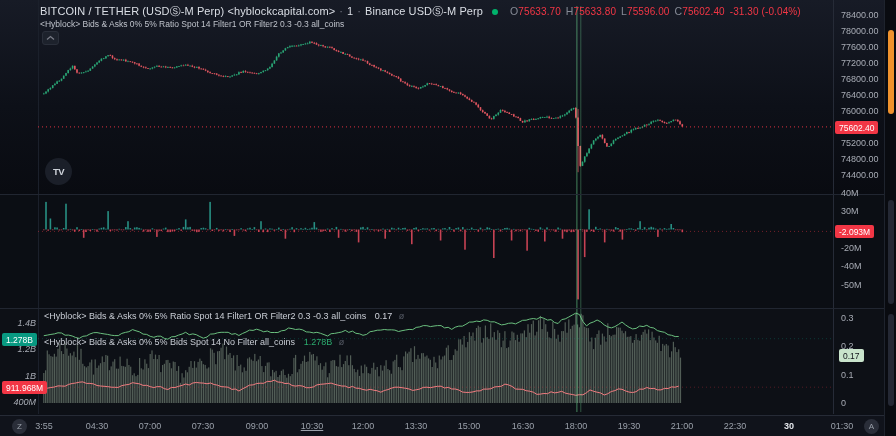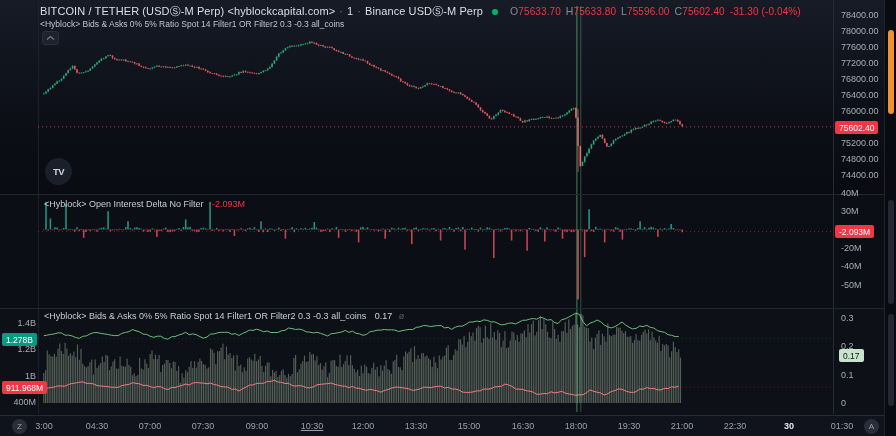--- a/index.html
+++ b/index.html
@@ -26,21 +26,21 @@
   .legend .val-green { color:#2bac6e; margin-left:6px; }
   .legend .val-plain { color:#d1d4dc; margin-left:6px; }
   .legend .oslash { color:#565b66; margin-left:4px; font-size:9px; }
   .collapse-btn { position:absolute; left:42px; top:31px; width:17px; height:14px; z-index:8;
     background:#1d222c; border:1px solid #2a2f3a; border-radius:3px; display:flex;
     align-items:center; justify-content:center; cursor:pointer; }
   .tv-logo { position:absolute; left:45px; top:158px; width:27px; height:27px; z-index:8;
     background:#1b1f29; border-radius:50%; display:flex; align-items:center; justify-content:center;
     color:#cfd3da; font-size:9.5px; font-weight:bold; letter-spacing:-.5px; cursor:pointer; }
   .axis-label { position:absolute; z-index:7; font-size:9px; color:#a8acb5; white-space:nowrap; }
-  .axis-label.left { width:34px; text-align:right; }
+  .axis-label.left { width:34px; text-align:right;font-style:italic; }
   .badge { position:absolute; z-index:9; font-size:8.5px; color:#fff; padding:1.5px 4px;
     border-radius:2px; white-space:nowrap; }
   .badge.red { background:#f23645; }
   .badge.green { background:#089981; }
   .badge.pale { background:#c9e4cc; color:#10131a; }
   .taxis { position:absolute; left:0; top:415px; width:896px; height:21px; background:#10131b;
     border-top:1px solid #262b36; z-index:7; }
   .tlabel { position:absolute; top:5px; transform:translateX(-50%); font-size:9px; color:#9aa0aa;
     white-space:nowrap; }
   .tlabel.bold { color:#e4e7ec; font-weight:bold; }
@@ -1317,28 +1317,29 @@
   <div class="collapse-btn">
     <svg width="9" height="6" viewBox="0 0 9 6">
       <polyline points="1,4.5 4.5,1.5 8,4.5" fill="none" stroke="#787b86" stroke-width="1.3"></polyline>
     </svg>
   </div>
 
   <div class="tv-logo">
     <span>TV</span>
   </div>
 
-  <div class="legend" style="left:44px; top:199px">
-    <span>&lt;Hyblock&gt; Open Interest Delta No Filter</span>
-    <span class="val-red">-2.093M</span>
-  </div>
 
   <div class="legend" style="left:44px; top:311px">
     <span>&lt;Hyblock&gt; Bids &amp; Asks 0% 5% Ratio Spot 14 Filter1 OR Filter2 0.3 -0.3 all_coins</span>
     <span class="val-plain">0.17</span>
+    <span class="oslash">ø</span>
+  </div>
+  <div class="legend" style="left:44px; top:337px">
+    <span>&lt;Hyblock&gt; Bids &amp; Asks 0% 5% Bids Spot 14 No Filter all_coins</span>
+    <span class="val-green">1.278B</span>
     <span class="oslash">ø</span>
   </div>
 
   <div id="axis-labels">
       <span class="axis-label" style="left: 841px; top: 10px;">78400.00</span>
       <span class="axis-label" style="left: 841px; top: 26px;">78000.00</span>
       <span class="axis-label" style="left: 841px; top: 42px;">77600.00</span>
       <span class="axis-label" style="left: 841px; top: 58px;">77200.00</span>
       <span class="axis-label" style="left: 841px; top: 74px;">76800.00</span>
       <span class="axis-label" style="left: 841px; top: 90px;">76400.00</span>
@@ -1362,21 +1363,21 @@
     </div>
 
   <div class="badge red" style="left:835px; top:121px">75602.40</div>
   <div class="badge red" style="left:835px; top:225px">-2.093M</div>
   <div class="badge green" style="left:2px; top:333px">1.278B</div>
   <div class="badge red" style="left:2px; top:381px">911.968M</div>
   <div class="badge pale" style="left:839px; top:349px">0.17</div>
 
   <div class="taxis">
     <div id="time-labels">
-        <span class="tlabel" style="left: 44px;">3:00</span>
+        <span class="tlabel" style="left: 44px;">3:55</span>
         <span class="tlabel" style="left: 97px;">04:30</span>
         <span class="tlabel" style="left: 150px;">07:00</span>
         <span class="tlabel" style="left: 203px;">07:30</span>
         <span class="tlabel" style="left: 257px;">09:00</span>
         <span class="tlabel" style="left: 312px; text-decoration: underline;">10:30</span>
         <span class="tlabel" style="left: 363px;">12:00</span>
         <span class="tlabel" style="left: 416px;">13:30</span>
         <span class="tlabel" style="left: 469px;">15:00</span>
         <span class="tlabel" style="left: 523px;">16:30</span>
         <span class="tlabel" style="left: 576px;">18:00</span>

